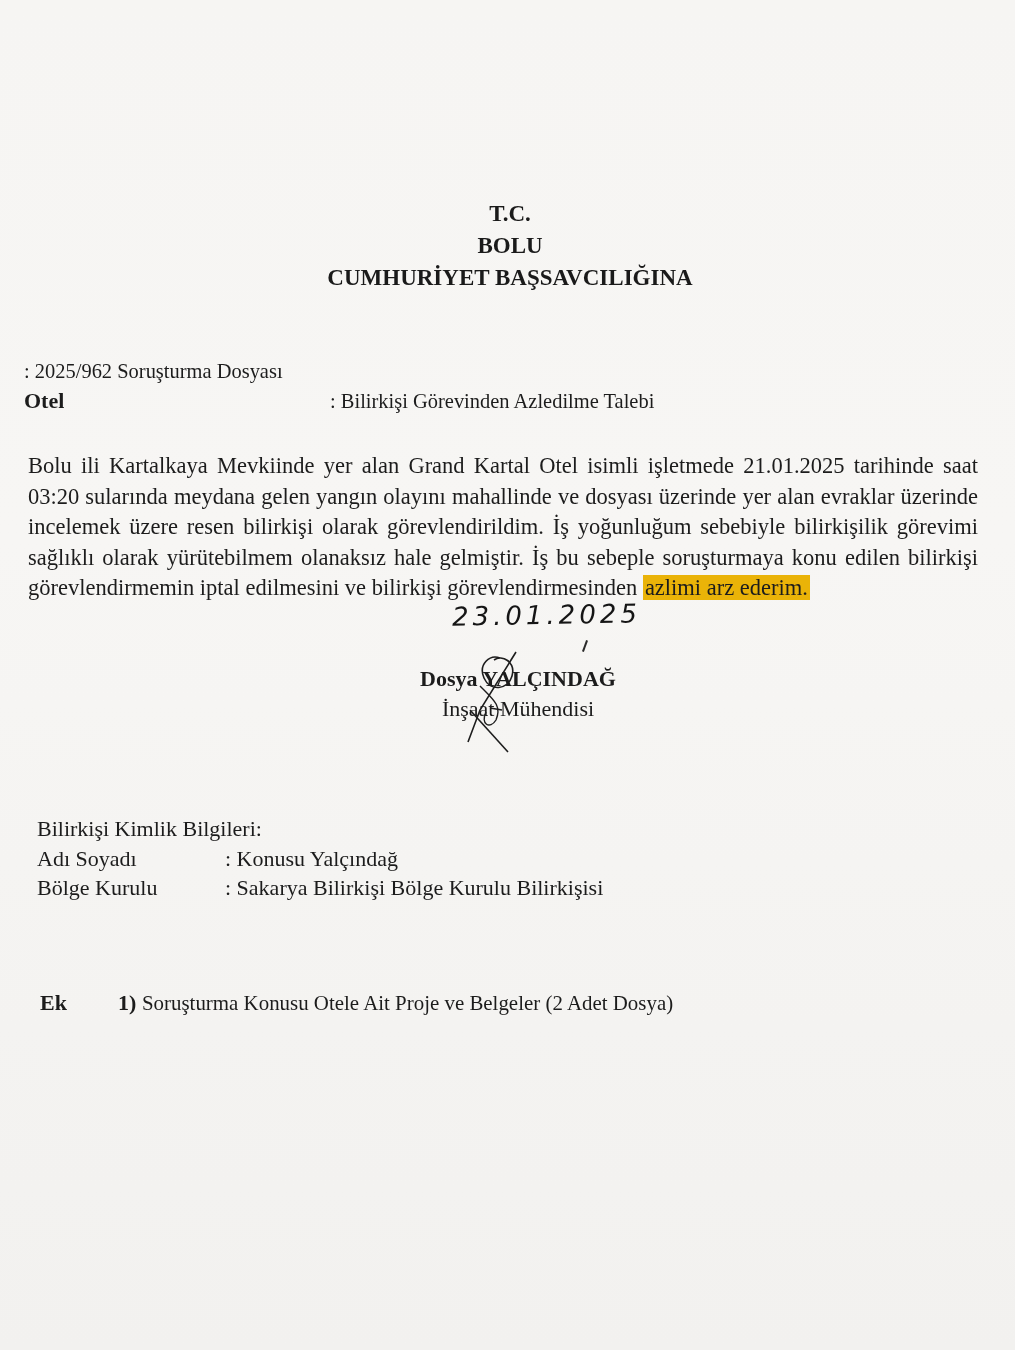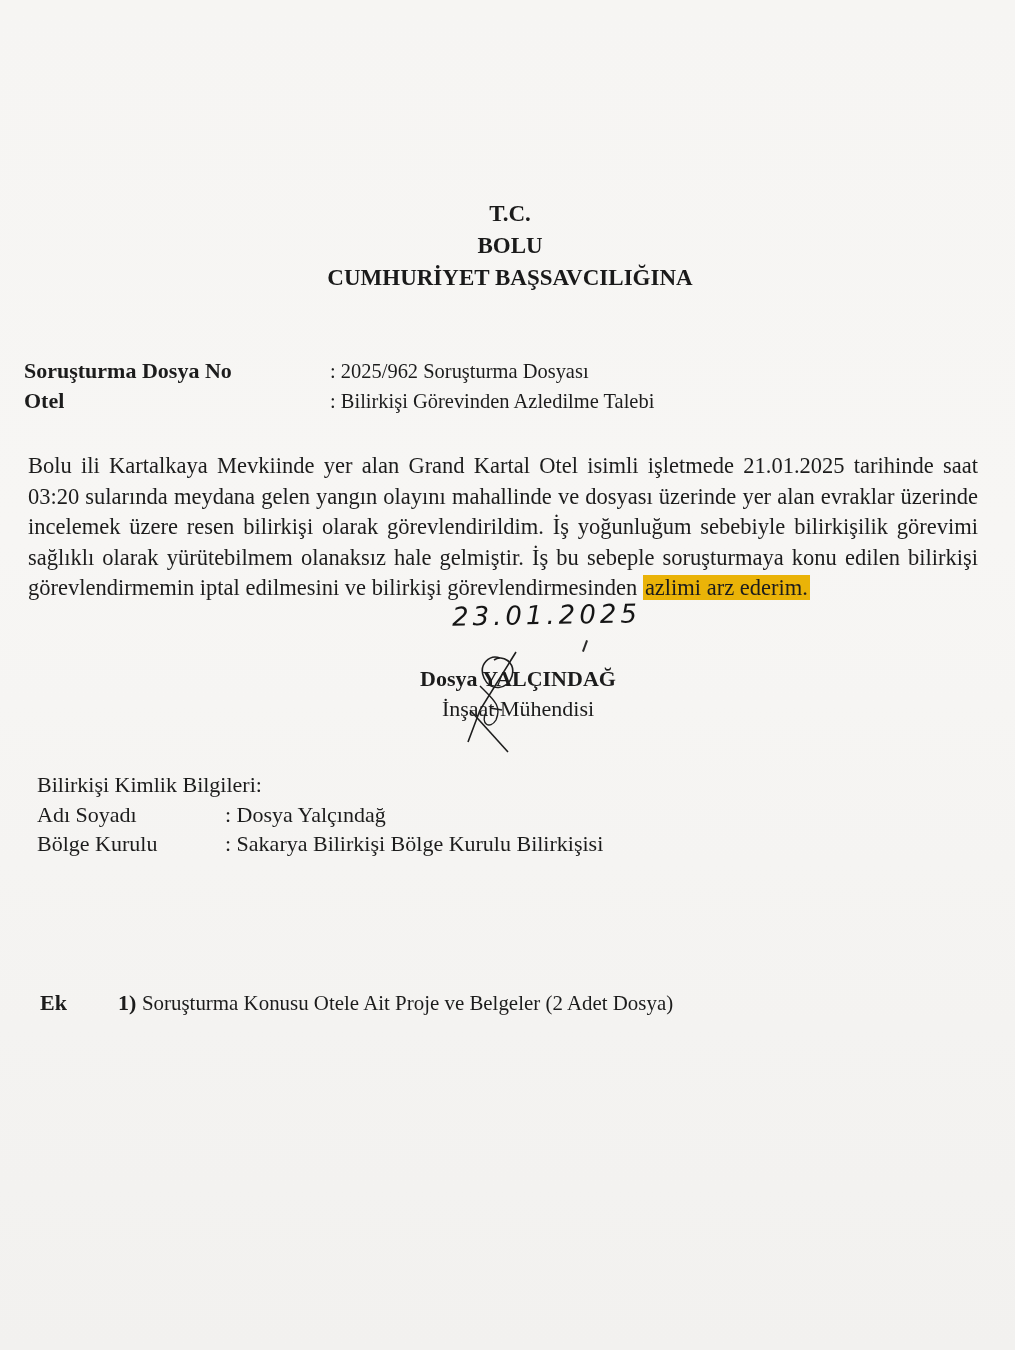--- a/index.html
+++ b/index.html
@@ -105,21 +105,21 @@
     .signature-scribble {
       position: absolute;
       left: 450px;
       top: 650px;
       width: 100px;
       height: 105px;
     }
     .identity {
       position: absolute;
       left: 37px;
-      top: 770px;
+      top: 814px;
       font-size: 22px;
       line-height: 29.5px;
     }
     .id-row {
       display: flex;
       white-space: nowrap;
       gap: 36px;
     }
     .id-label {
       width: 152px;
@@ -163,21 +163,20 @@
 <div class="page">
 
   <div class="header">
     <div>T.C.</div>
     <div>BOLU</div>
     <div>CUMHURİYET BAŞSAVCILIĞINA</div>
   </div>
 
   <div class="meta">
     <div class="meta-row">
-      <span class="meta-label">Soruşturma Dosya No</span>
       <span class="meta-value">: 2025/962 Soruşturma Dosyası</span>
     </div>
     <div class="meta-row">
       <span class="meta-label">Otel</span>
       <span class="meta-value">: Bilirkişi Görevinden Azledilme Talebi</span>
     </div>
   </div>
 
   <div class="body-text"><span>Bolu ili Kartalkaya Mevkiinde yer alan Grand Kartal Otel isimli işletmede 21.01.2025 tarihinde saat 03:20 sularında meydana gelen yangın olayını mahallinde ve dosyası üzerinde yer alan evraklar üzerinde incelemek üzere resen bilirkişi olarak görevlendirildim. İş yoğunluğum sebebiyle bilirkişilik görevimi sağlıklı olarak yürütebilmem olanaksız hale gelmiştir. İş bu sebeple soruşturmaya konu edilen bilirkişi görevlendirmemin iptal edilmesini ve bilirkişi görevlendirmesinden </span><span class="hl">azlimi arz ederim.</span></div>
 
@@ -194,21 +193,21 @@
     <path d="M66 2 L 30 60 L 18 92" fill="none" stroke="#1d1d1d" stroke-width="1.6"></path>
     <path d="M20 60 L 58 102" fill="none" stroke="#1d1d1d" stroke-width="1.6"></path>
     <path d="M30 36 C 44 50, 52 56, 46 70 C 40 80, 30 74, 36 62" fill="none" stroke="#1d1d1d" stroke-width="1.4"></path>
     <path d="M40 58 L 52 60" fill="none" stroke="#1d1d1d" stroke-width="1.4"></path>
   </svg>
 
   <div class="identity">
     <div>Bilirkişi Kimlik Bilgileri:</div>
     <div class="id-row">
       <span class="id-label">Adı Soyadı</span>
-      <span>: Dosya Yalçındağ</span>
+      <span>: Konusu Yalçındağ</span>
     </div>
     <div class="id-row">
       <span class="id-label">Bölge Kurulu</span>
       <span>: Sakarya Bilirkişi Bölge Kurulu Bilirkişisi</span>
     </div>
   </div>
 
   <div class="attachments">
     <span class="att-label">Ek</span>
     <span class="att-num">1)</span>

